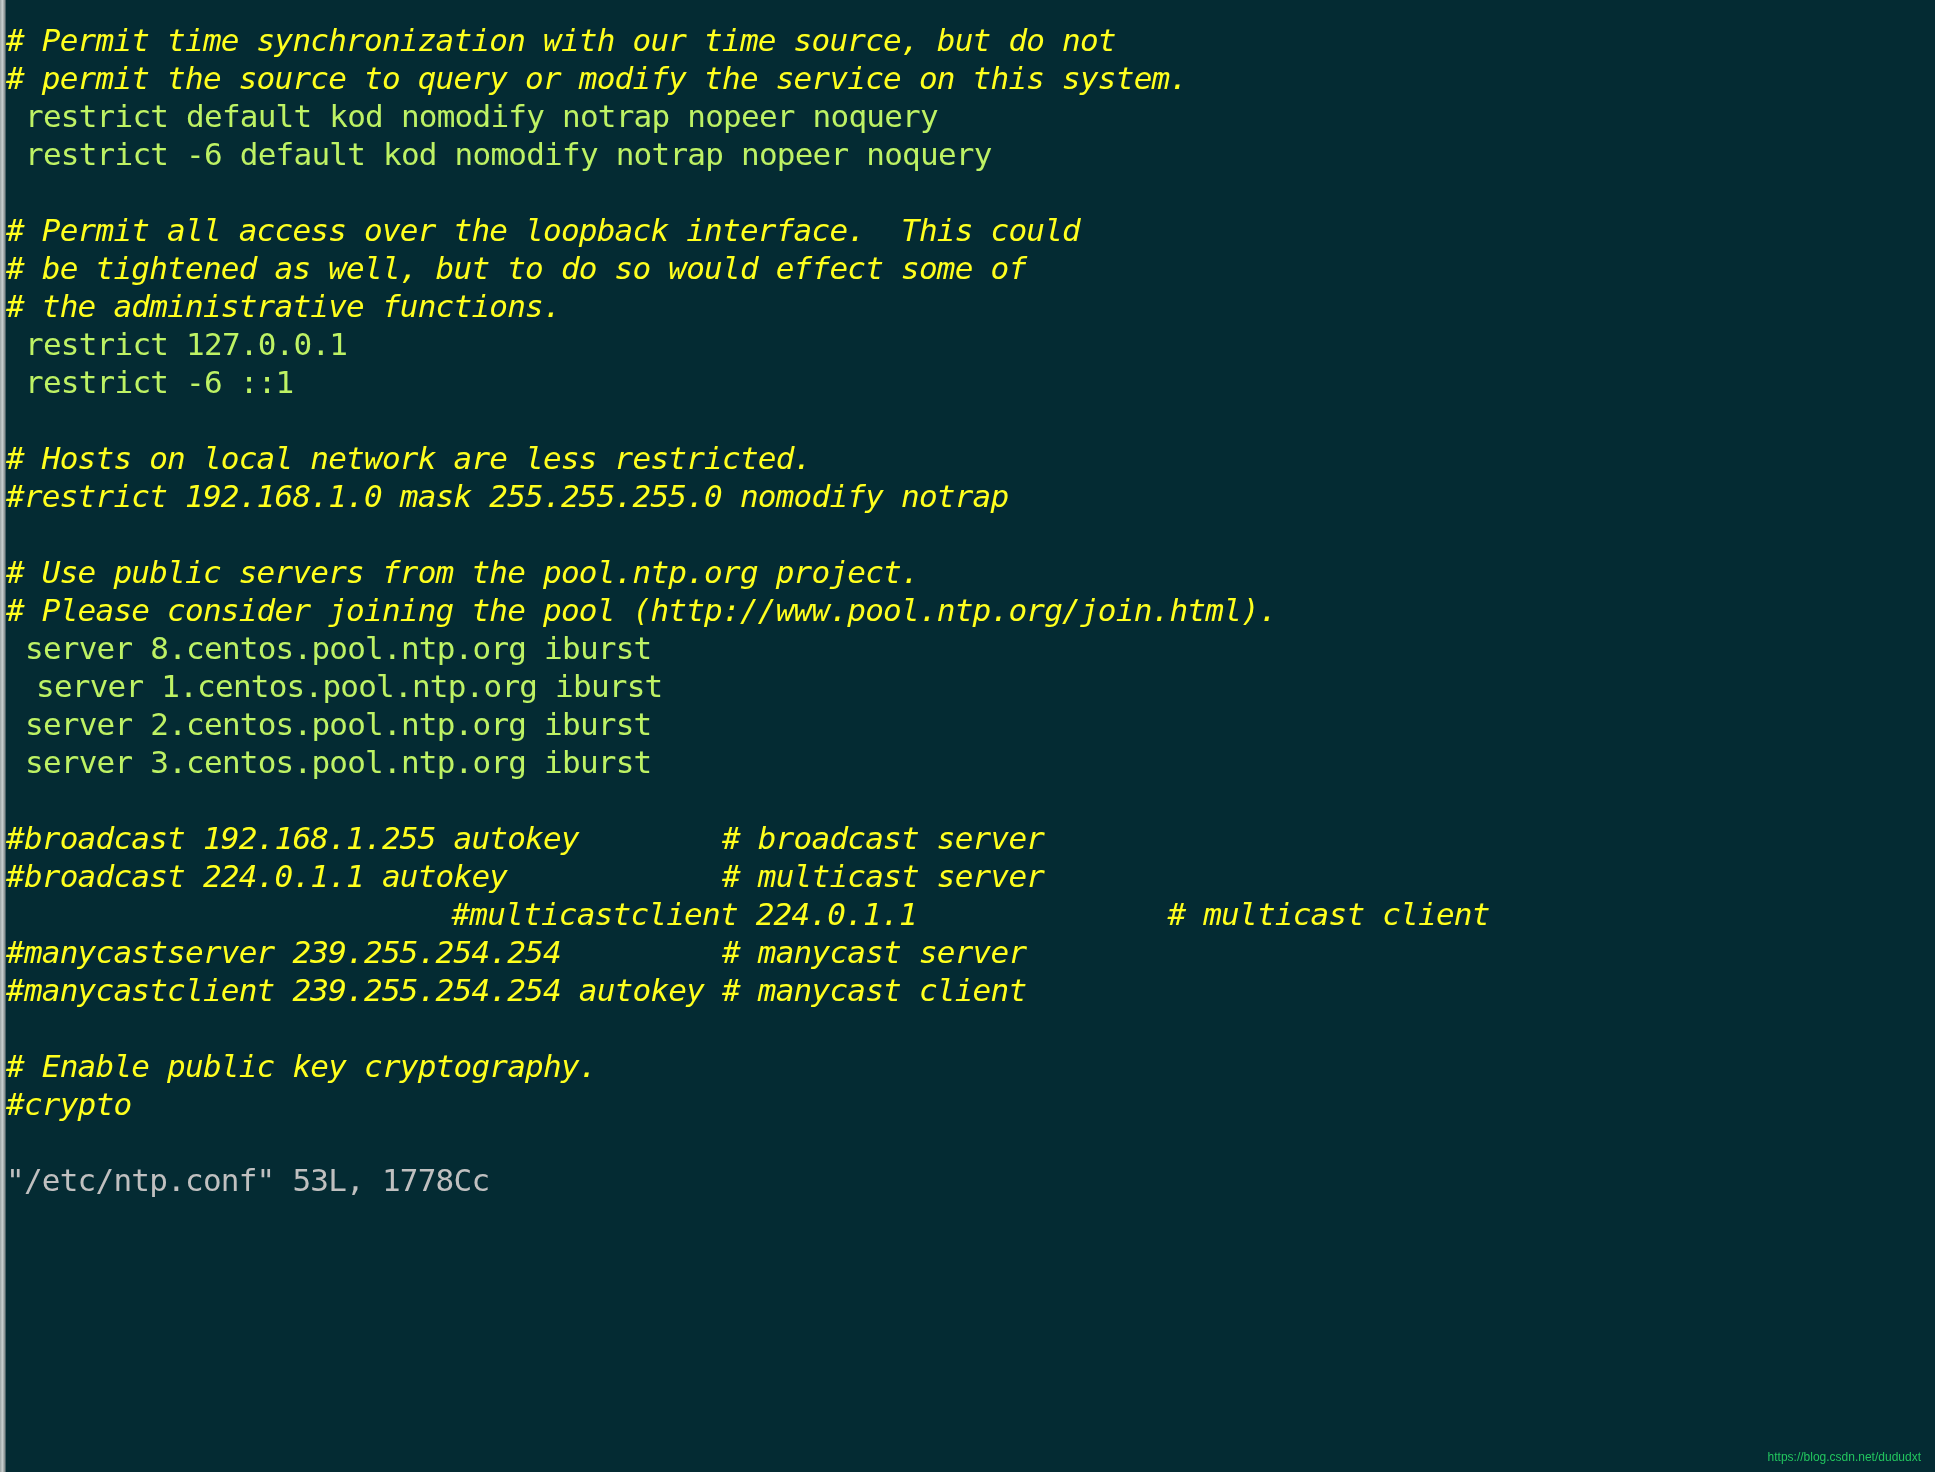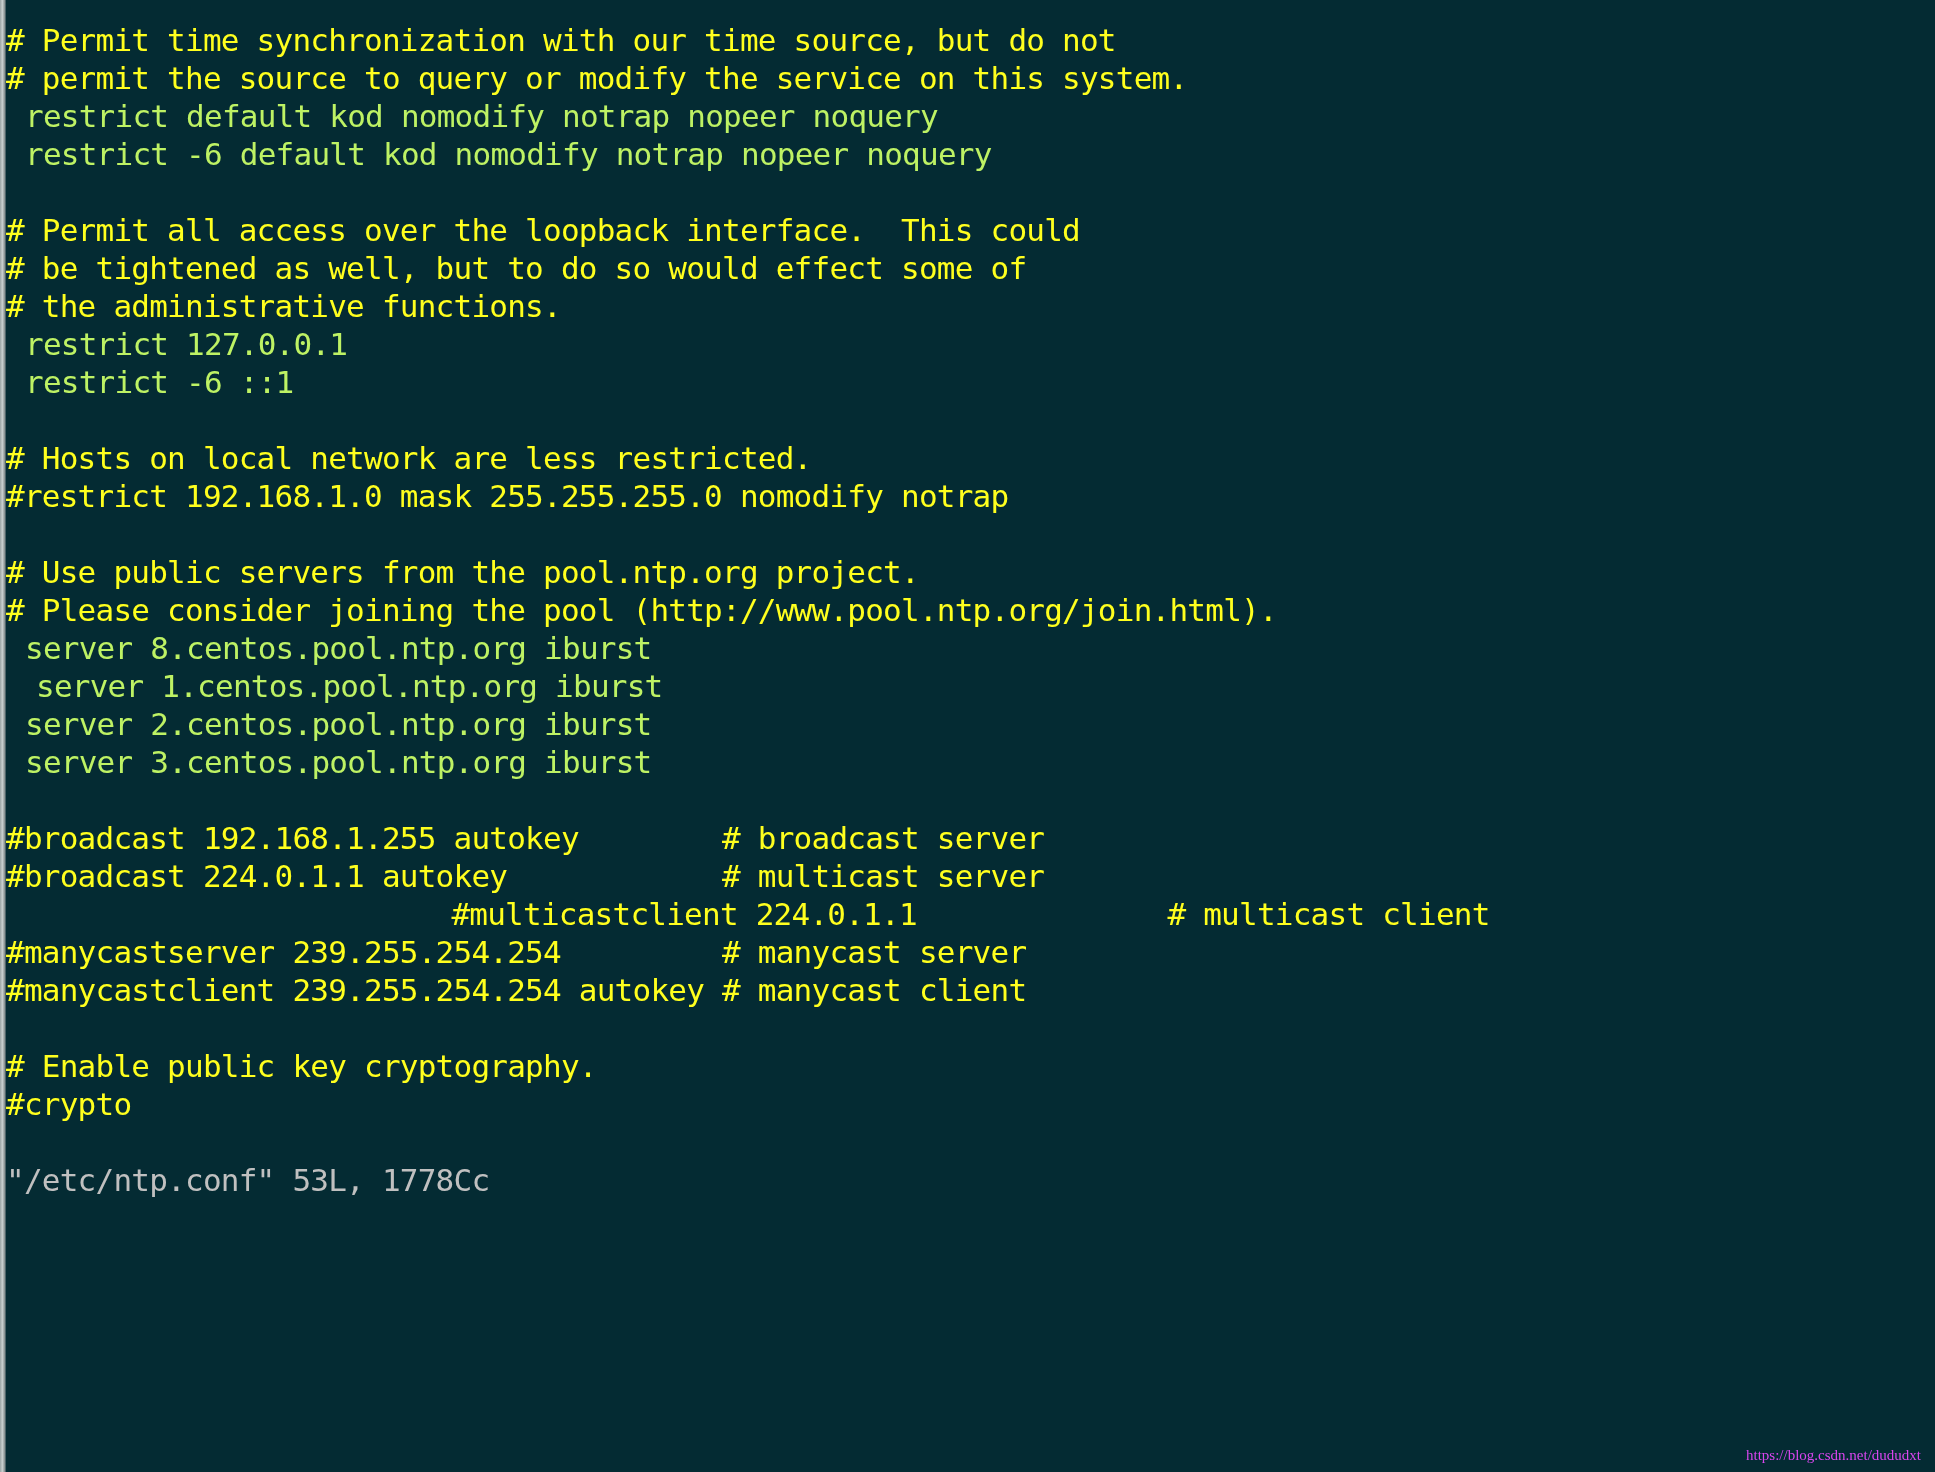--- a/index.html
+++ b/index.html
@@ -30,31 +30,31 @@
     width: 1929px;
   }
   .line {
     height: 38px;
     line-height: 38px;
     font-size: 31px;
     letter-spacing: 0px;
     white-space: pre;
     color: #c4c4c4;
   }
-  .line.comment { color: #ffff1e; }
+  .line.comment { color: #ffff1e; font-style: italic; }
   .line.code { color: #bef264; padding-left: 19px; }
   .line.blank { color: transparent; }
   .line.status { color: #c0c0c0; }
   #watermark {
     position: absolute;
     right: 14px;
     bottom: 8px;
-    font-family: Liberation Serif, serif;
-    font-size: 15px;
-    color: #d946ef;
+    font-family: Liberation Sans, sans-serif;
+    font-size: 12px;
+    color: #22c55e;
     white-space: pre;
   }
 </style>
 </head>
 <body>
 
 <div id="terminal">
 
   <div id="left-gutter"></div>
 

